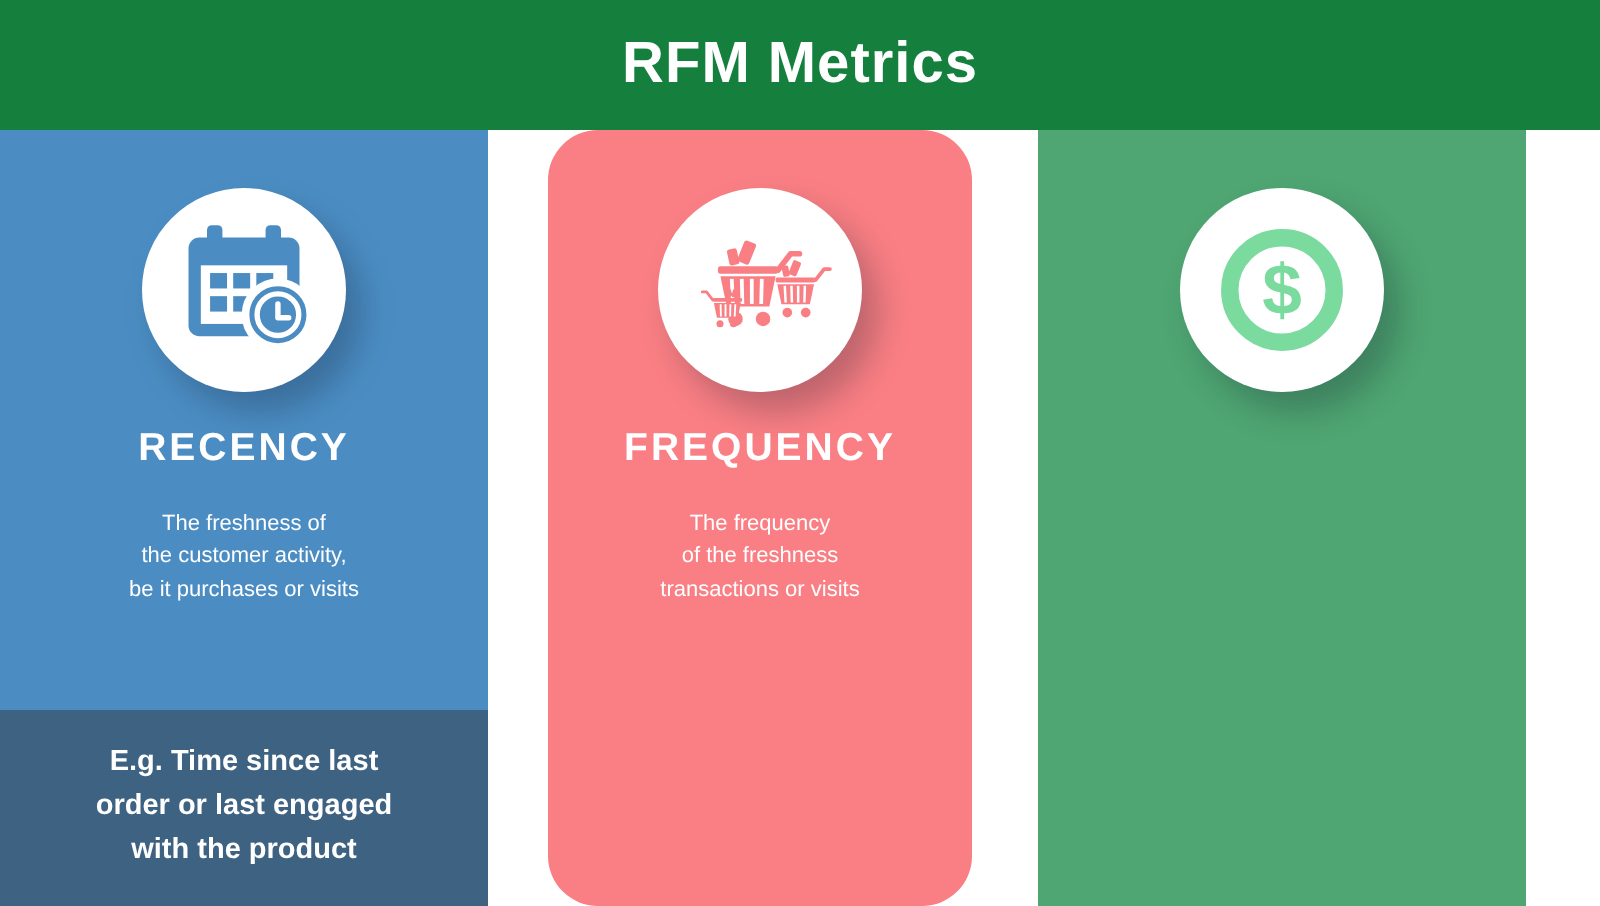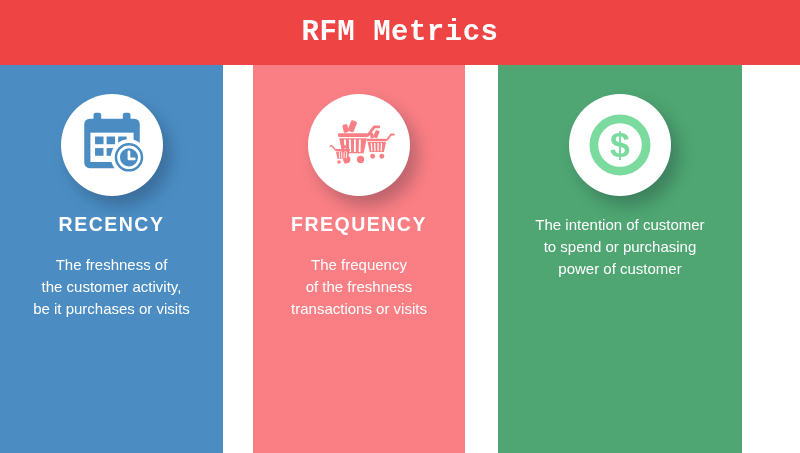--- a/index.html
+++ b/index.html
@@ -24,57 +24,57 @@
   
   .columns {
     position: absolute; left: 0; top: 65px; width: 800px; height: 388px;
     display: flex;
   }
   .col {
     display: flex; flex-direction: column; align-items: center;
     background: var(--bg); color: #ffffff; text-align: center;
     height: 388px;
   }
-  .col-1 { width: 223px; margin-right: 30px; }
-  .col-2 { width: 212px; margin-right: 33px; }
+  .col-1 { width: 244px; margin-right: 30px; }
+  .col-2 { width: 212px; margin-right: 33px; border-radius: 25px; }
   .col-3 { width: 244px; }
 
   .circle {
     width: 102px; height: 102px; border-radius: 50%;
     background: #ffffff; margin-top: 29px; flex: 0 0 auto;
     display: flex; align-items: center; justify-content: center;
     box-shadow: 8px 10px 16px rgba(10, 20, 40, 0.25);
     color: var(--bg);
   }
   .circle svg { display: block; }
 
   .metric-title {
     margin-top: 17px; font-size: 19.5px; font-weight: bold; letter-spacing: 1.5px;
   }
   .desc {
-    margin-top: 18px; font-size: 15px; line-height: 1.48; white-space: pre-line;
+    margin-top: 18px; font-size: 11px; line-height: 1.48; white-space: pre-line;
     font-weight: normal;
   }
   .footer-band {
     margin-top: auto; width: 100%; background: var(--footer);
     display: flex; align-items: center; justify-content: center;
     height: 98px;
   }
   .col.raised .footer-band { height: 92px; margin-bottom: 3px; }
   .footer-band p {
     font-size: 14.5px; font-weight: bold; line-height: 1.5; white-space: pre-line;
   }
   .dollar-svg { color: var(--accent); }
 </style>
 </head>
 <body>
 
 <div class="stage">
 
-  <header class="header" style="background: #ef4444; font-family: Liberation Mono, monospace;">
+  <header class="header" style="background: #15803d;">
     <h1>RFM Metrics</h1>
   </header>
 
   <main class="columns">
 
     <section class="col col-1" style="--bg: #4b8dc3; --footer: #3e6282; --accent: #4b8dc3;">
       <div class="circle">
         <svg width="74" height="74" viewBox="0 0 96 96" aria-hidden="true">
           <g fill="currentColor">
             <rect x="24" y="6" width="10" height="18" rx="3"></rect>
@@ -92,20 +92,25 @@
           </g>
           <circle cx="70" cy="64" r="21" fill="currentColor" stroke="#ffffff" stroke-width="5"></circle>
           <circle cx="70" cy="64" r="13.5" fill="none" stroke="#ffffff" stroke-width="3.5"></circle>
           <path d="M70 57 L70 66 L77 66" fill="none" stroke="#ffffff" stroke-width="3.5" stroke-linecap="round" stroke-linejoin="round"></path>
         </svg>
       </div>
       <h2 class="metric-title">RECENCY</h2>
       <p class="desc">The freshness of
 the customer activity,
 be it purchases or visits</p>
+      <div class="footer-band">
+        <p>E.g. Time since last
+order or last engaged
+with the product</p>
+      </div>
     </section>
 
     <section class="col col-2 raised" style="--bg: #f97f84; --footer: #b2646b; --accent: #f97f84;">
       <div class="circle">
         <svg width="78" height="62" viewBox="0 0 112 86" aria-hidden="true">
           <defs>
             <g id="cartg">
               <rect x="20" y="0" width="10" height="18" rx="2" fill="currentColor" transform="rotate(22 25 9)"></rect>
               <rect x="10" y="6" width="8" height="13" rx="2" fill="currentColor" transform="rotate(-12 14 12)"></rect>
               <path d="M50 23 L60 10 L67 10" fill="none" stroke="currentColor" stroke-width="4.5" stroke-linecap="round" stroke-linejoin="round"></path>
@@ -132,19 +137,16 @@
 transactions or visits</p>
     </section>
 
     <section class="col col-3" style="--bg: #4fa672; --footer: #3f7e57; --accent: #7bdb9f;">
       <div class="circle">
         <svg class="dollar-svg" width="76" height="76" viewBox="0 0 96 96" aria-hidden="true">
           <circle cx="48" cy="48" r="33" fill="#ffffff" stroke="currentColor" stroke-width="11"></circle>
           <text x="48" y="63" text-anchor="middle" fill="currentColor" font-family="Liberation Sans, DejaVu Sans, sans-serif" font-size="45" font-weight="bold">$</text>
         </svg>
       </div>
-      <p class="desc">The intention of customer
-to spend or purchasing
-power of customer</p>
     </section>
 
   </main>
 </div>
 
 </body></html>

